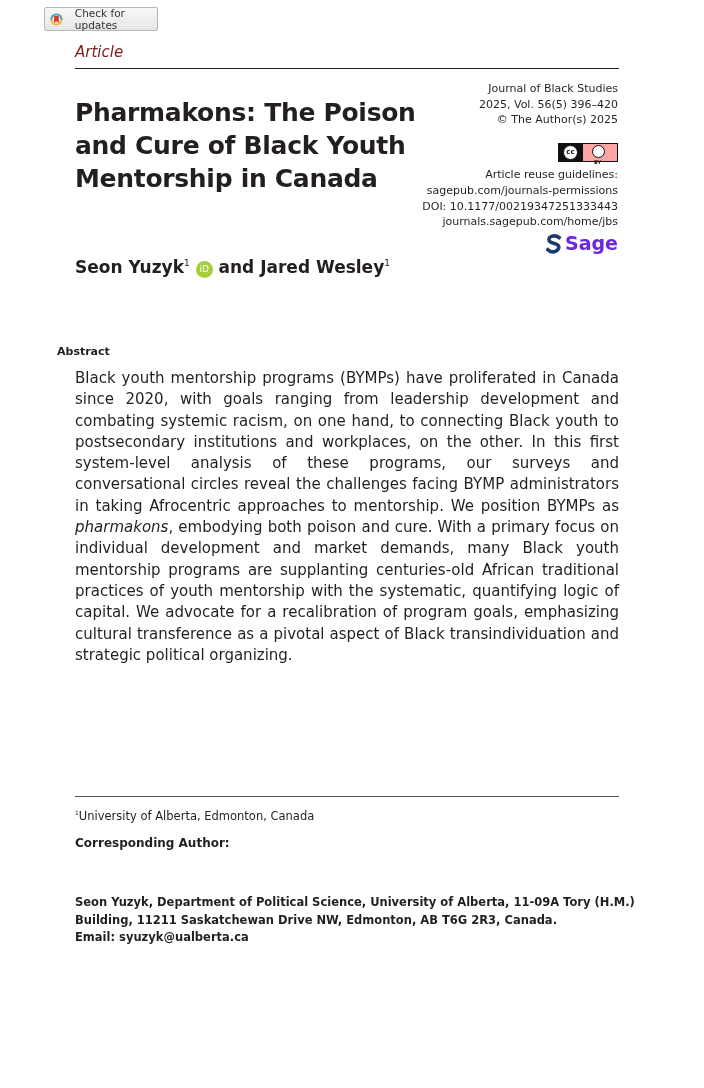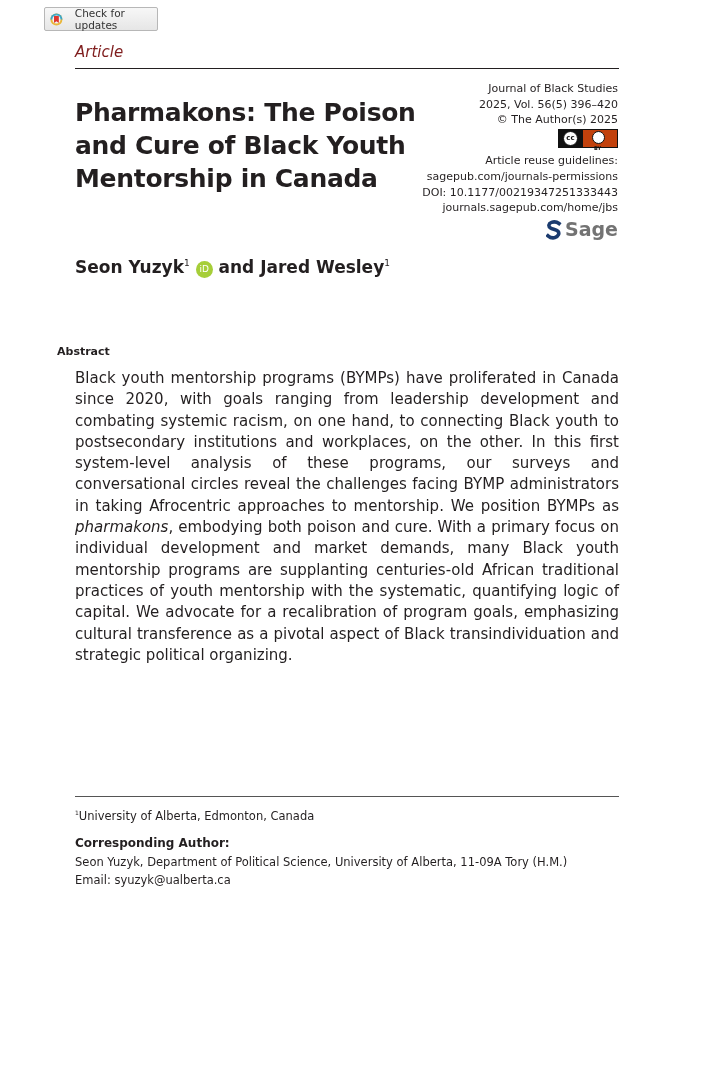--- a/index.html
+++ b/index.html
@@ -23,57 +23,57 @@
   .title {
     position: absolute; left: 75px; top: 96px; width: 360px;
     font-size: 25px; font-weight: bold; line-height: 33px; color: #231f20; margin: 0;
     letter-spacing: -0.3px;
   }
   .journal-meta {
     position: absolute; right: 86px; top: 81px; text-align: right;
     font-size: 11px; line-height: 15.6px; color: #231f20;
   }
   .cc-badge {
-    display: inline-block; width: 60px; height: 19px; background: #c2410c;
-    border: 1px solid #111; box-sizing: border-box; position: relative; margin: 1px 0 1px;
+    display: inline-block; width: 60px; height: 19px; background: #fca5a5;
+    border: 1px solid #111; box-sizing: border-box; position: relative; margin: 15px 0 1px;
   }
   .cc-badge .cc-left { position: absolute; left: 0; top: 0; width: 24px; height: 17px; background: #111; }
   .cc-badge .cc-circle {
     position: absolute; left: 4px; top: 1px; width: 13px; height: 13px; border-radius: 50%;
     background: #fff; border: 1.5px solid #111; font-size: 7px; font-weight: bold; line-height: 13px; text-align: center; color:#111;
   }
   .cc-badge .by-circle {
     position: absolute; left: 33px; top: 1px; width: 11px; height: 11px; border-radius: 50%;
     background: #fff; border: 1.5px solid #111;
   }
   .cc-badge .by-text { position: absolute; left: 35px; top: 11px; font-size: 5px; color:#111; font-weight:bold;}
   .sage-logo {
     display: inline-flex; align-items: center; gap: 3px; margin-top: 4px;
-    color: #737373; font-weight: bold; font-size: 19px;
+    color: #6d28d9; font-weight: bold; font-size: 19px;
   }
   .authors {
     position: absolute; left: 75px; top: 257px; font-size: 17px; font-weight: bold; color: #231f20;
   }
   .authors sup { font-size: 9px; font-weight: normal; vertical-align: 7px; }
   .orcid {
     display: inline-block; width: 17px; height: 17px; border-radius: 50%; background: #a6ce39;
     color: #fff; font-size: 9px; line-height: 17px; text-align: center; vertical-align: 1px; font-weight: normal;
   }
   .abstract-heading {
     position: absolute; left: 57px; top: 345px; font-size: 11px; font-weight: bold; margin: 0;
   }
   .abstract-body {
     position: absolute; left: 75px; top: 368px; width: 544px;
     font-size: 15px; line-height: 21.3px; text-align: justify; margin: 0; color: #231f20;
   }
   .foot-rule { position: absolute; left: 75px; top: 796px; width: 544px; height: 1px; background: #555; }
   .affiliation { position: absolute; left: 75px; top: 809px; font-size: 11.5px; }
   .affiliation sup { font-size: 6px; vertical-align: 5px; }
   .corr-heading { position: absolute; left: 75px; top: 836px; font-size: 12px; font-weight: bold; }
-  .corr-body { position: absolute; left: 75px; top: 854px; width: 560px; font-size: 11.5px; line-height: 17.5px; }
+  .corr-body { position: absolute; left: 75px; top: 894px; width: 560px; font-size: 11.5px; line-height: 17.5px; font-weight: bold; }
 </style>
 </head>
 <body>
 
 <div class="check-updates">
   <svg class="cu-icon" viewBox="0 0 16 16">
     <circle cx="8" cy="8" r="7.5" fill="#e9b73a"></circle>
     <path d="M8 0.5 A7.5 7.5 0 0 1 15.5 8 L8 8 Z" fill="#3aa6c7"></path>
     <path d="M0.5 8 A7.5 7.5 0 0 1 8 0.5 L8 8 Z" fill="#3aa6c7"></path>
     <circle cx="8" cy="8" r="5" fill="#f3f3f3"></circle>
@@ -119,14 +119,15 @@
 </div>
 
 <h2 class="abstract-heading">Abstract</h2>
 <p class="abstract-body"><span>Black youth mentorship programs (BYMPs) have proliferated in Canada since 2020, with goals ranging from leadership development and combating systemic racism, on one hand, to connecting Black youth to postsecondary institutions and workplaces, on the other. In this first system-level analysis of these programs, our surveys and conversational circles reveal the challenges facing BYMP administrators in taking Afrocentric approaches to mentorship. We position BYMPs as </span><em>pharmakons</em><span>, embodying both poison and cure. With a primary focus on individual development and market demands, many Black youth mentorship programs are supplanting centuries-old African traditional practices of youth mentorship with the systematic, quantifying logic of capital. We advocate for a recalibration of program goals, emphasizing cultural transference as a pivotal aspect of Black transindividuation and strategic political organizing.</span></p>
 
 <div class="foot-rule"></div>
 <div class="affiliation"><sup>1</sup><span>University of Alberta, Edmonton, Canada</span></div>
 <div class="corr-heading">Corresponding Author:</div>
 <div class="corr-body">
   <div>Seon Yuzyk, Department of Political Science, University of Alberta, 11-09A Tory (H.M.)</div>
+  <div>Building, 11211 Saskatchewan Drive NW, Edmonton, AB T6G 2R3, Canada.</div>
   <div><span>Email: </span><span>syuzyk@ualberta.ca</span></div>
 </div>
 
 </body></html>

